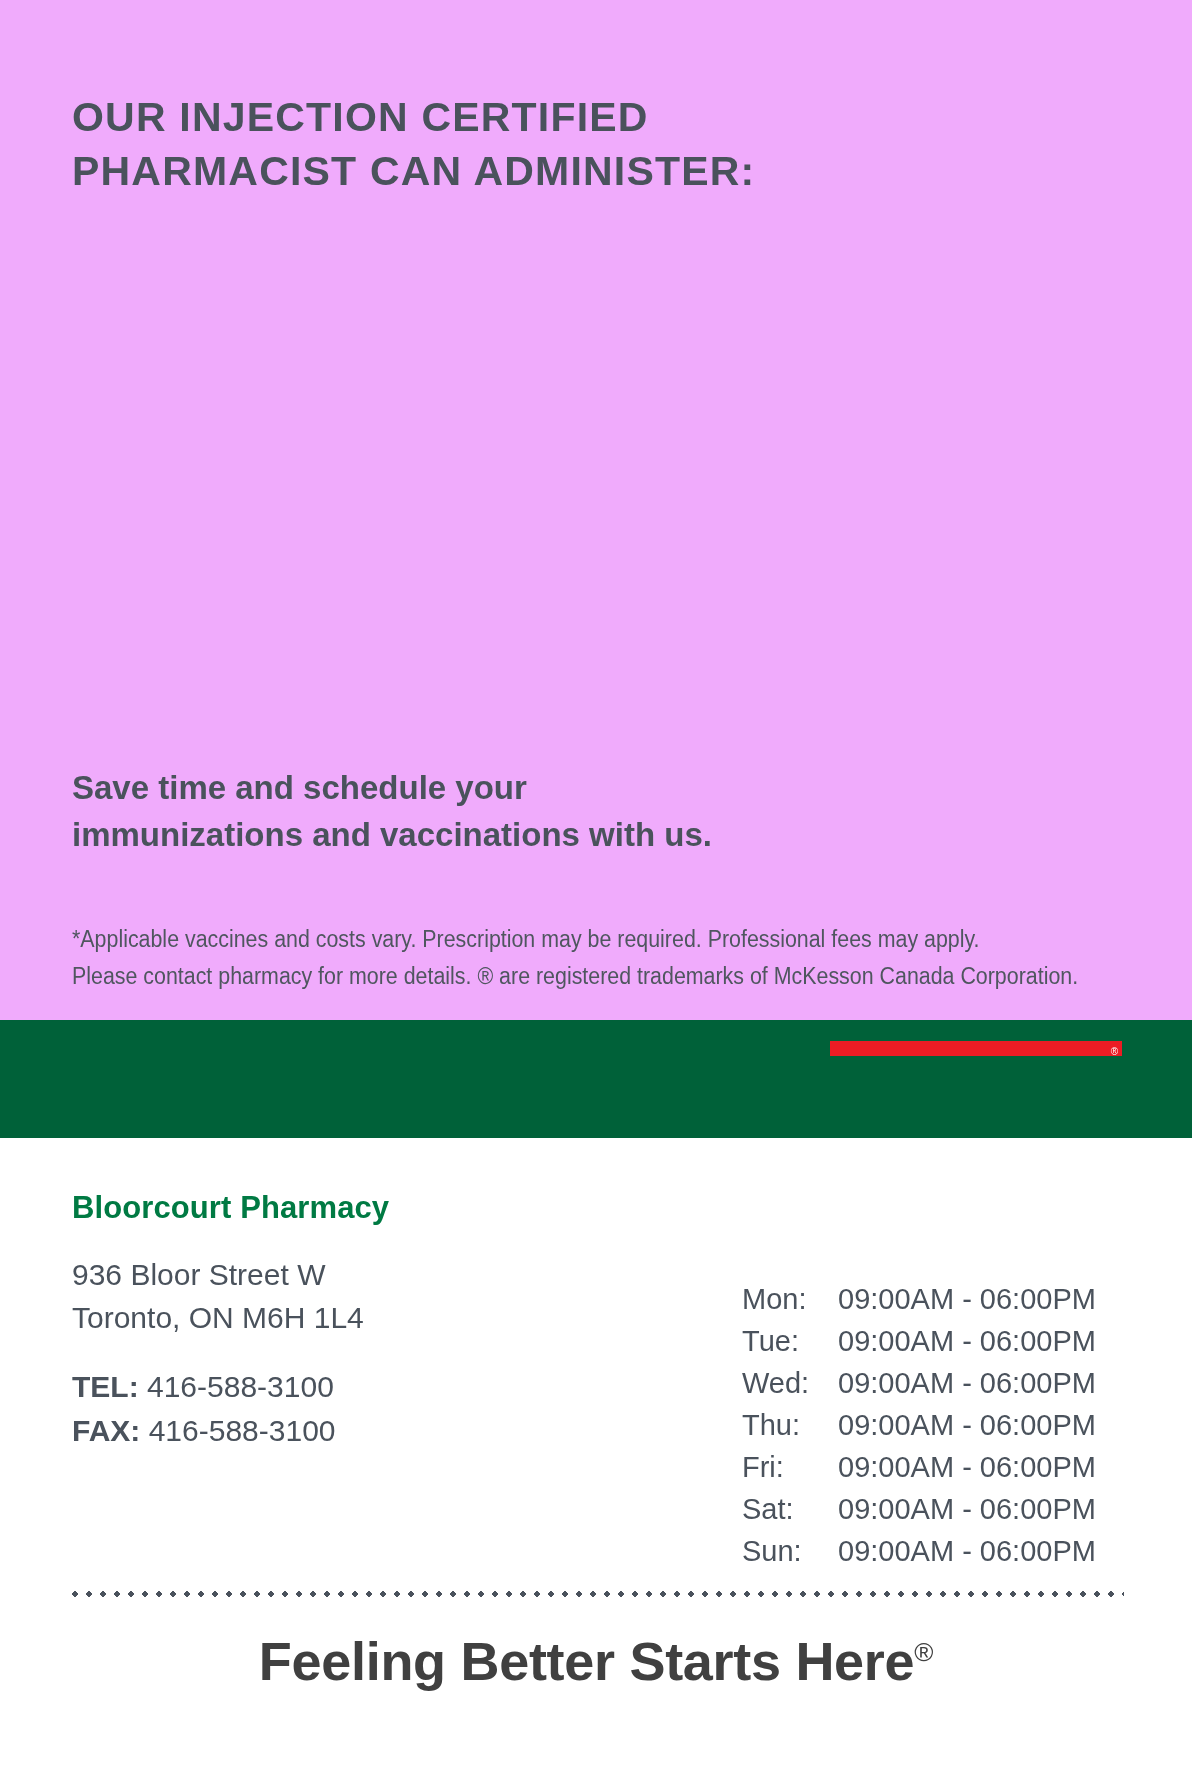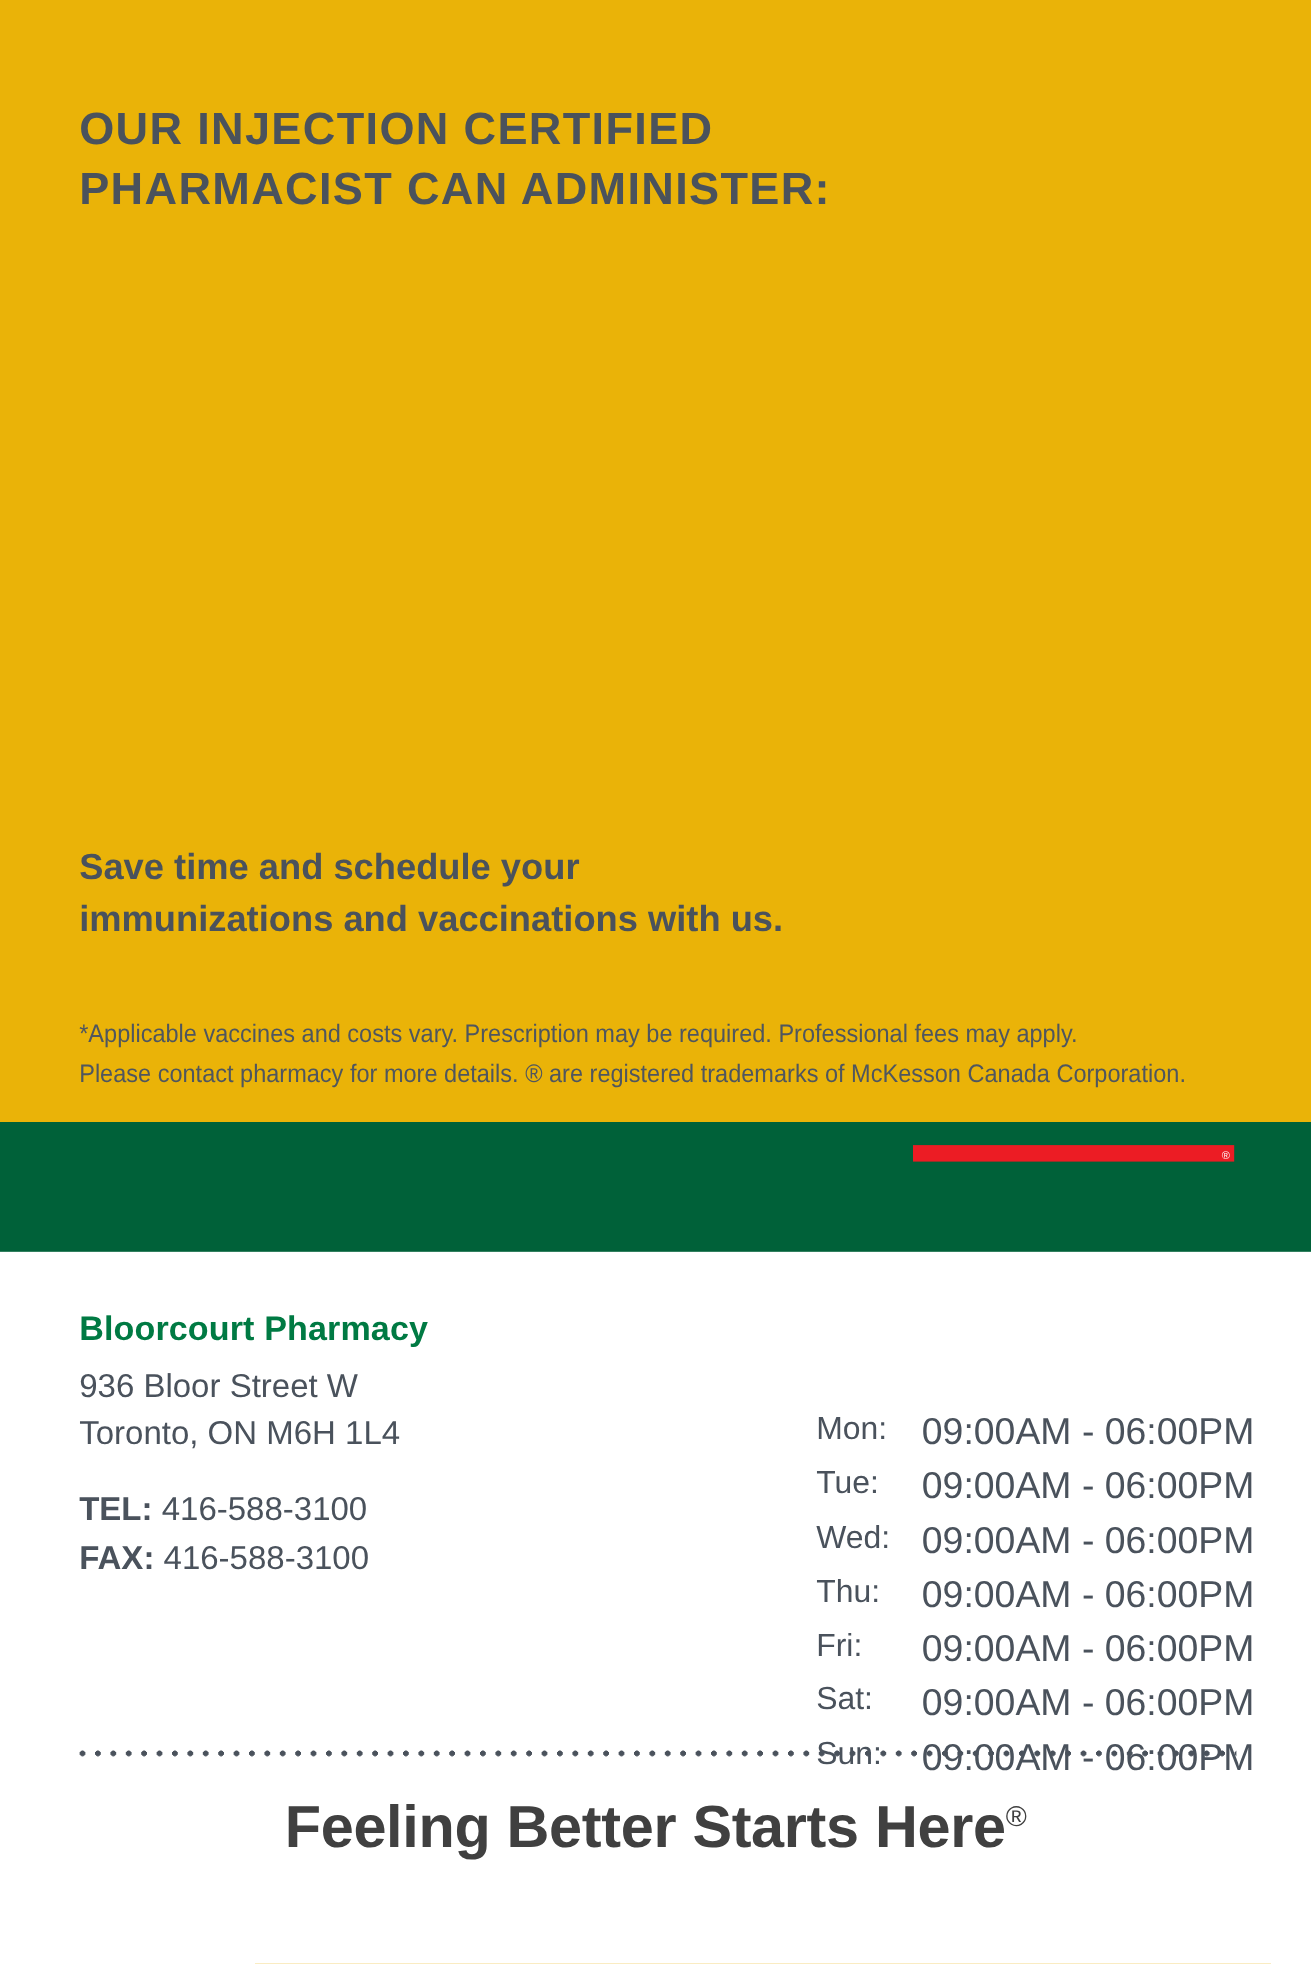--- a/index.html
+++ b/index.html
@@ -7,21 +7,21 @@
     width:1192px; height:1785px;
     background:#ffffff;
     font-family:"Liberation Sans", sans-serif;
     overflow:hidden;
   }
   .page { position:relative; width:1192px; height:1785px; }
 
   
   .gray-panel {
     position:absolute; left:0; top:0; width:1192px; height:1040px;
-    background:#eab308;
+    background:#f0abfc;
   }
   .headline {
     position:absolute; left:72px; top:90px; width:880px;
     font-size:41px; font-weight:bold; line-height:1.32;
     letter-spacing:1.2px; color:#4a525c;
     text-transform:uppercase;
   }
   .headline .hl-line { display:block; white-space:nowrap; }
 
   .subhead {
@@ -63,41 +63,41 @@
     font-size:10px; color:#ffffff; font-family:"Liberation Sans", sans-serif;
     line-height:1;
   }
 
   
   .info {
     position:absolute; left:72px; top:1190px; width:640px;
   }
   .store-name {
     font-size:31px; font-weight:bold; color:#007a43;
-    letter-spacing:0.1px; margin-bottom:14px;
+    letter-spacing:0.1px; margin-bottom:28px;
   }
   .addr-line {
     font-size:30px; color:#4a525c; line-height:1.42;
     font-weight:300;
   }
   .contact { margin-top:26px; }
   .contact-line {
     font-size:30px; color:#4a525c; line-height:1.45; font-weight:300;
   }
   .contact-line b { font-weight:bold; }
 
   .hours {
     position:absolute; left:742px; top:1278px; width:400px;
   }
   .hours-row { display:flex; align-items:flex-start; line-height:1.45; }
   .hours-day {
     width:96px; font-size:29px; color:#4a525c; font-weight:300;
   }
   .hours-time {
-    font-size:34px; color:#4a525c; font-weight:300; white-space:nowrap;
+    font-size:29px; color:#4a525c; font-weight:300; white-space:nowrap;
   }
 
   .dotted {
     position:absolute; left:68px; top:1590px; width:1056px; height:8px;
     background-image:radial-gradient(circle, #4a525c 0 2.6px, transparent 2.8px);
     background-size:14px 8px;
     background-repeat:repeat-x;
     background-position:left center;
   }
 

